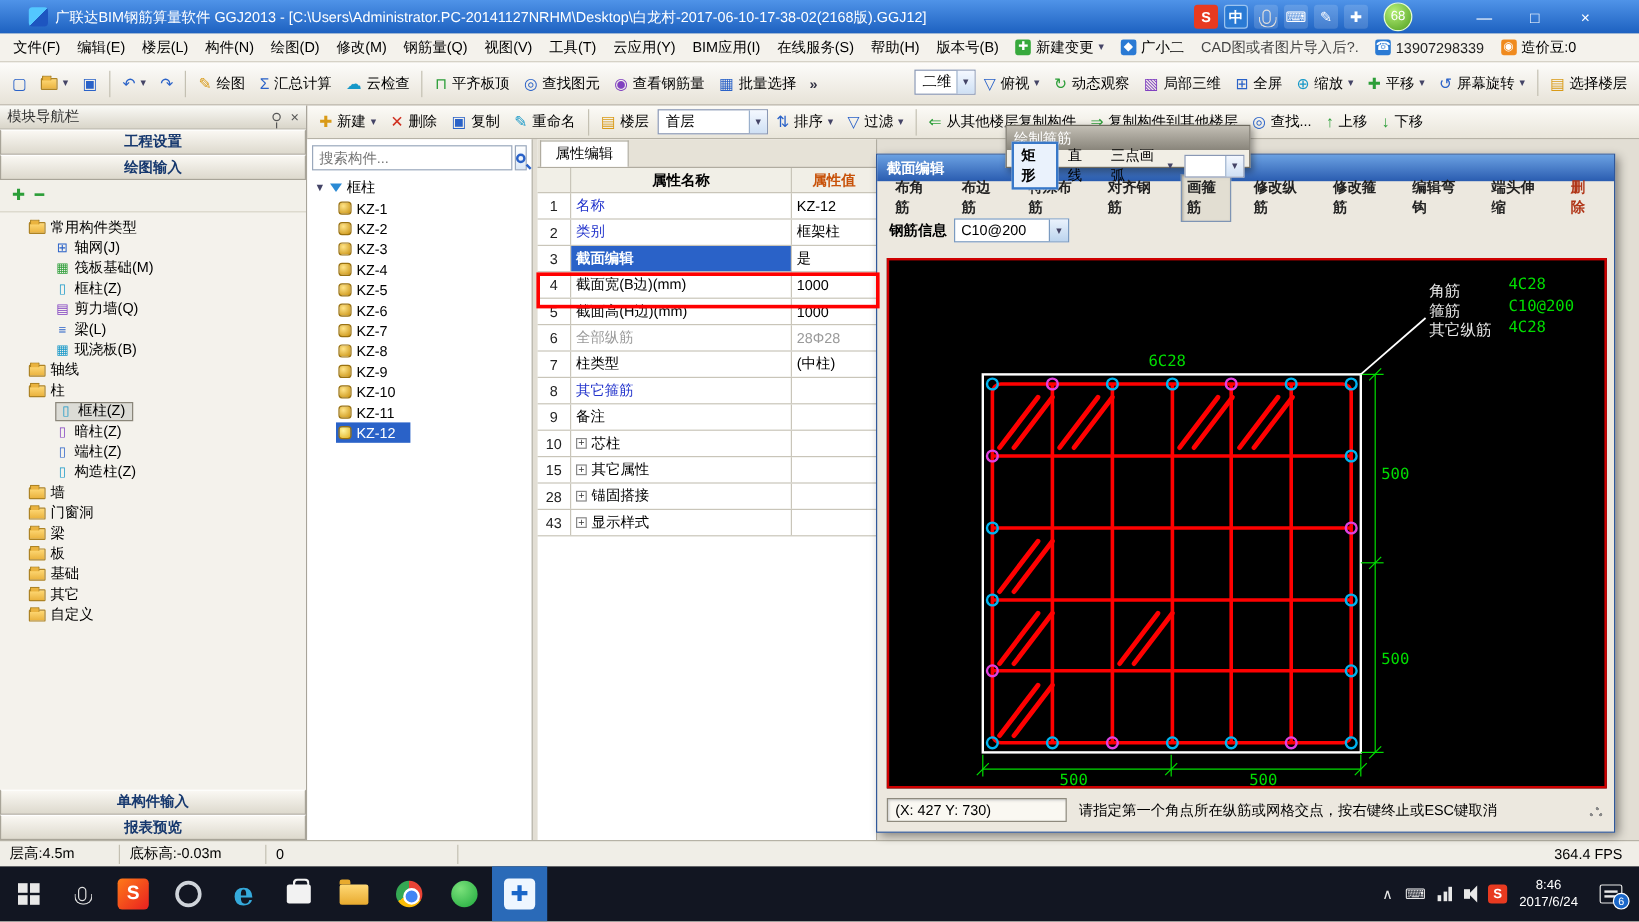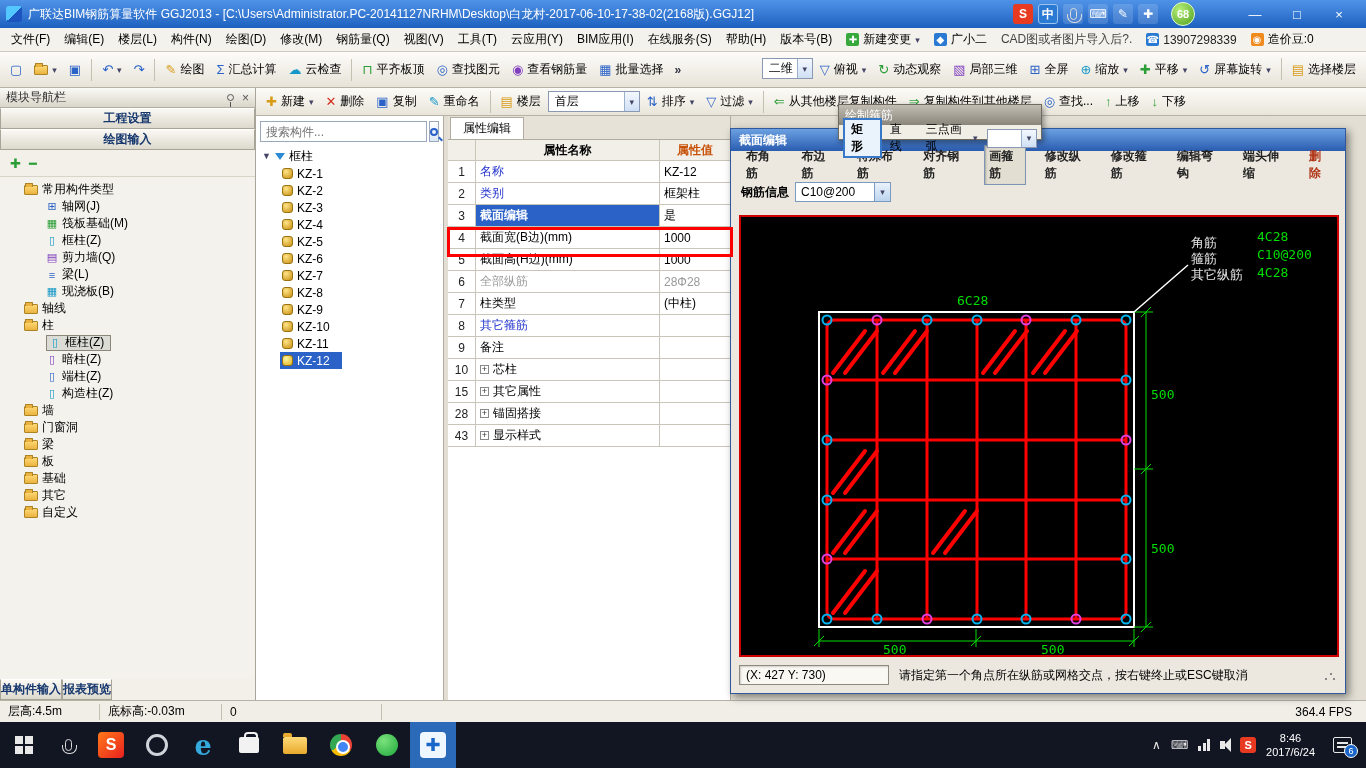--- a/index.html
+++ b/index.html
@@ -1,29 +1,29 @@
 <!DOCTYPE html>
 <html><head>
 <meta charset="utf-8">
 <style>
   *{margin:0;padding:0;box-sizing:border-box}
   html,body{width:1366px;height:768px}
   body{font-family:"Liberation Sans","DejaVu Sans",sans-serif;font-size:12px;color:#000;background:#888}
   .screen{position:relative;width:1366px;height:768px;overflow:hidden;background:#d8d4ca}
 
   
-  .titlebar{position:absolute;left:0;top:0;width:100%;height:28px;background:linear-gradient(#4f93e8,#1d61c0);display:flex;align-items:center;gap:6px;padding:0 6px;color:#fff}
+  .titlebar{position:absolute;left:0;top:0;width:100%;height:28px;background:linear-gradient(#4f93e8,#1d61c0);display:flex;align-items:center;gap:6px;padding:0 24px;color:#fff}
   .app-logo{width:16px;height:16px;border-radius:3px;background:linear-gradient(135deg,#53c7ff 0 50%,#1d55c0 50% 100%);flex:0 0 auto}
   .tb-title{white-space:nowrap;overflow:hidden;font-size:12px;max-width:760px}
   .tb-right{margin-left:auto;display:flex;align-items:center;gap:5px}
   .tb-ico{width:20px;height:20px;border-radius:3px;display:flex;align-items:center;justify-content:center;font-size:12px;font-weight:bold}
   .ico-sogou{background:#e83a20;color:#fff}
   .ico-lang{background:#2a7ad4;color:#fff;border:1px solid #9cc4f0}
   .ico-plain{background:rgba(255,255,255,.15);color:#fff;font-weight:normal}
-  .badge-68{width:24px;height:24px;border-radius:50%;background:radial-gradient(circle at 35% 30%,#b5ef77,#4f9e1e);display:flex;align-items:center;justify-content:center;font-size:11px;font-weight:bold;color:#fff;border:1px solid #e8ffd0;margin:0 8px}
+  .badge-68{width:24px;height:24px;border-radius:50%;background:radial-gradient(circle at 35% 30%,#b5ef77,#4f9e1e);display:flex;align-items:center;justify-content:center;font-size:11px;font-weight:normal;color:#fff;border:1px solid #e8ffd0;margin:0 8px}
   .winbtns{display:flex;margin-left:26px}
   .winbtn{width:42px;height:26px;display:flex;align-items:center;justify-content:center;font-size:13px;color:#fff}
 
   
   .menubar{position:absolute;left:0;top:28px;width:100%;height:24px;background:#f4f2ec;border-bottom:1px solid #cfcabe;display:flex;align-items:center;padding:0 4px;white-space:nowrap}
   .menu-item{padding:0 7px;height:100%;display:flex;align-items:center}
   .menu-extra{display:flex;align-items:center;gap:4px;padding:0 7px}
   .mini-ico{width:13px;height:13px;border-radius:2px;display:inline-flex;align-items:center;justify-content:center;font-size:10px;color:#fff}
   .mi-green{background:#37a93c}.mi-blue{background:#2a7ad4}.mi-orange{background:#f08a1d}
   .cad-tip{color:#444}
@@ -53,21 +53,21 @@
   .tree-tools{height:26px;display:flex;align-items:center;gap:8px;padding:0 10px;background:#f2f0e9}
   .tree-tools .tt{color:#2c9e38;font-weight:bold;font-size:13px}
   .tree{flex:1;overflow:hidden;padding:4px 0 0 0;background:#f4f2ec;border-top:1px solid #d8d4c8}
   .titem{height:17px;display:flex;align-items:center;gap:4px;padding-left:24px}
   .titem.child{padding-left:46px}
   .titem .lbl{white-space:nowrap}
   .titem.sel-side .selwrap{background:#dcdcd6;border:1px solid #8a867a;padding:0 6px 0 2px;display:flex;align-items:center;gap:4px;height:16px}
   .folder{width:14px;height:10px;background:linear-gradient(#ffd976,#eab33f);border:1px solid #ad8324;border-radius:1px;position:relative;flex:0 0 auto}
   .folder::before{content:"";position:absolute;left:0;top:-3px;width:6px;height:3px;background:#eab33f;border:1px solid #ad8324;border-bottom:none;border-radius:1px 1px 0 0}
   .ti{width:12px;height:12px;display:inline-flex;align-items:center;justify-content:center;font-size:11px;flex:0 0 auto}
-  .side-bottom{display:flex;flex-direction:row}
+  .side-bottom{display:flex;flex-direction:column}
   
   .workspace{position:absolute;left:256px;top:116px;right:0;bottom:68px;background:#e2ded4}
   .complist{position:absolute;left:0;top:0;width:188px;bottom:0;background:#fff;border-right:1px solid #b0aca0}
   .searchrow{display:flex;align-items:center;gap:2px;padding:5px 4px}
   .searchrow input{flex:1;height:21px;border:1px solid #9aa8bc;padding:0 5px;font-size:12px;font-family:inherit;color:#c2410c}
   .mag-btn{width:21px;height:21px;border:1px solid #9aa8bc;background:linear-gradient(#fff,#dce8f6);display:flex;align-items:center;justify-content:center}
   .mag{width:8px;height:8px;border:2px solid #2a62c8;border-radius:50%;position:relative}
   .mag::after{content:"";position:absolute;width:5px;height:2px;background:#2a62c8;transform:rotate(45deg);left:6px;top:8px}
   .kz-head{height:18px;display:flex;align-items:center;gap:4px;padding-left:6px}
   .kz-row{height:17px;display:flex;align-items:center;padding-left:24px}

